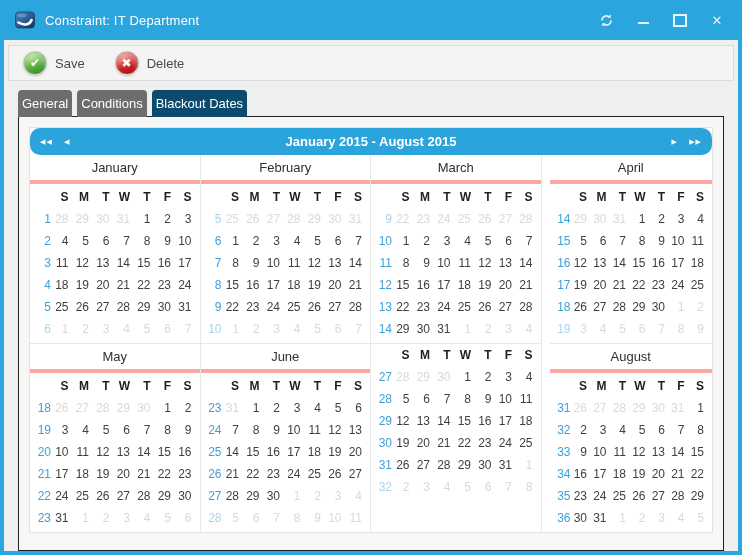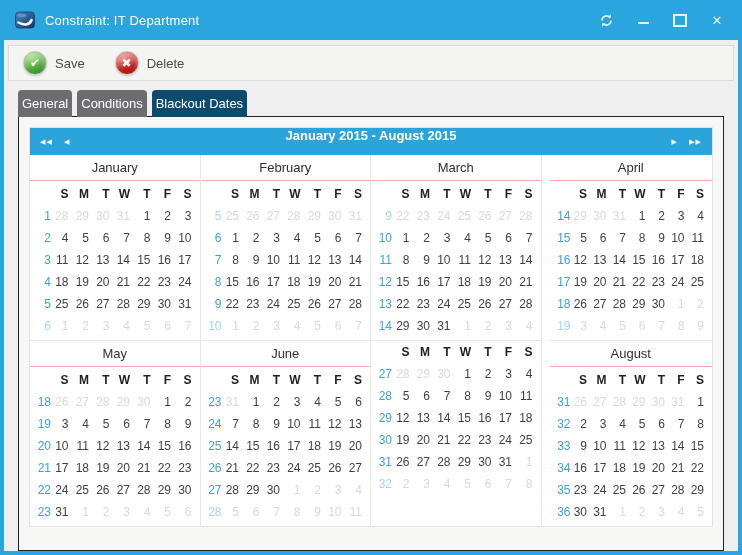--- a/index.html
+++ b/index.html
@@ -60,38 +60,38 @@
   
   .panel{
     margin:-1px 14px 0 14px;flex:1;background:#F7F7F6;
     border:1px solid #212121;box-sizing:border-box;
     padding:10px;overflow:hidden;
   }
   
   .cal{border:1px solid #E3E3E3;background:#fff;}
   .cal-header{
     height:27px;background:#2BA3DB;color:#fff;
-    display:flex;position:relative;font-size:13px;font-weight:bold;
+    display:flex;align-items:center;position:relative;font-size:13px;font-weight:bold;border-radius:10px;
   }
   .cal-title{flex:1;text-align:center;}
   .nav{
     position:absolute;top:0;height:27px;display:flex;align-items:center;
     font-size:7px;color:#fff;letter-spacing:1px;cursor:default;padding:0 4px;
   }
   .nav.first{left:6px;}
   .nav.prev{left:30px;}
   .nav.next{right:30px;}
   .nav.last{right:6px;}
   .cal-body{display:grid;grid-template-columns:repeat(4,1fr);background:#fff;}
   .month{box-sizing:border-box;border-right:1px solid #E8E8E8;padding-bottom:3px;}
   .month:nth-child(4n){border-right:none;margin-left:8px;}
   .month:nth-child(-n+4){border-bottom:1px solid #E8E8E8;}
   .month-name{
     height:25px;line-height:25px;text-align:center;font-size:13px;color:#2F2F2F;
-    border-bottom:1px solid #fca5a5;margin-bottom:2px;
+    border-bottom:4px solid #fca5a5;margin-bottom:2px;
   }
   .row{display:grid;grid-template-columns:23px repeat(7,1fr);height:22px;line-height:22px;padding-right:3px;}
   .cell{text-align:right;padding-right:5px;font-size:12px;color:#3F3F3F;}
   .hd{font-weight:bold;color:#1F1F1F;}
   .day.out{color:#D9D9D9;}
   .wk{text-align:right;padding-right:2px;font-size:12px;color:#3E9FD9;}
   .wk.faded{color:#A8D4EE;}
 </style>
 </head>
 <body>

